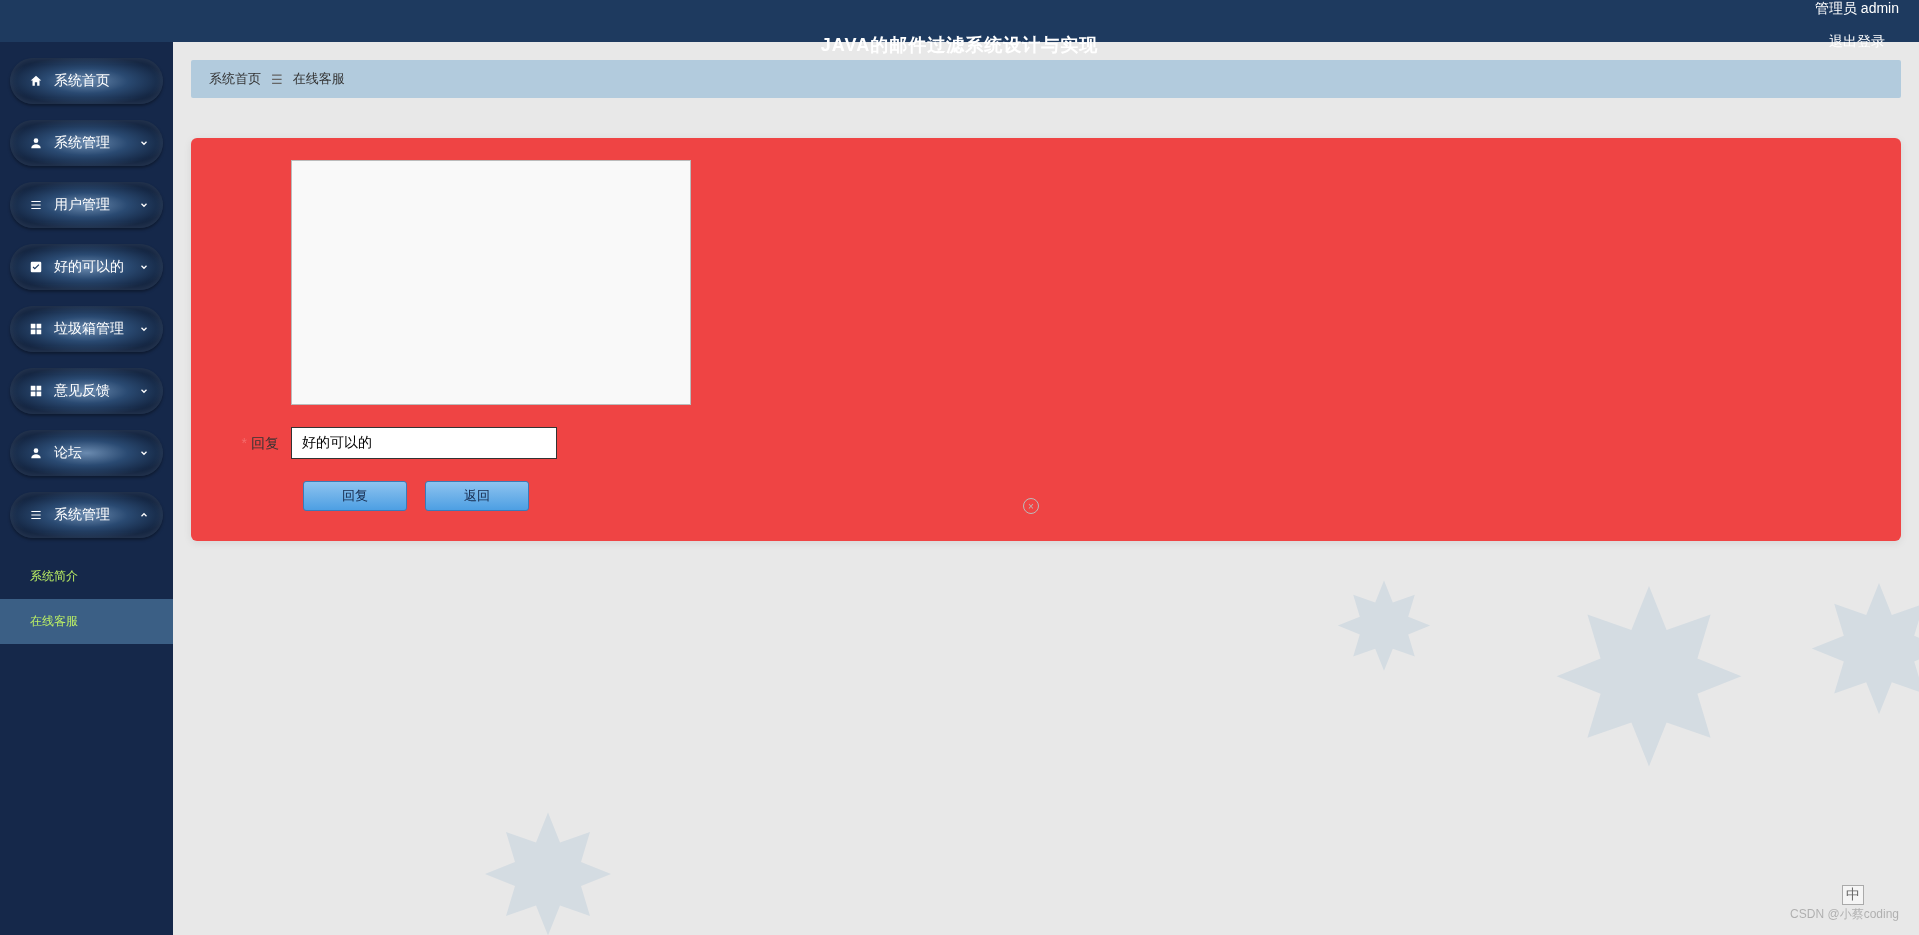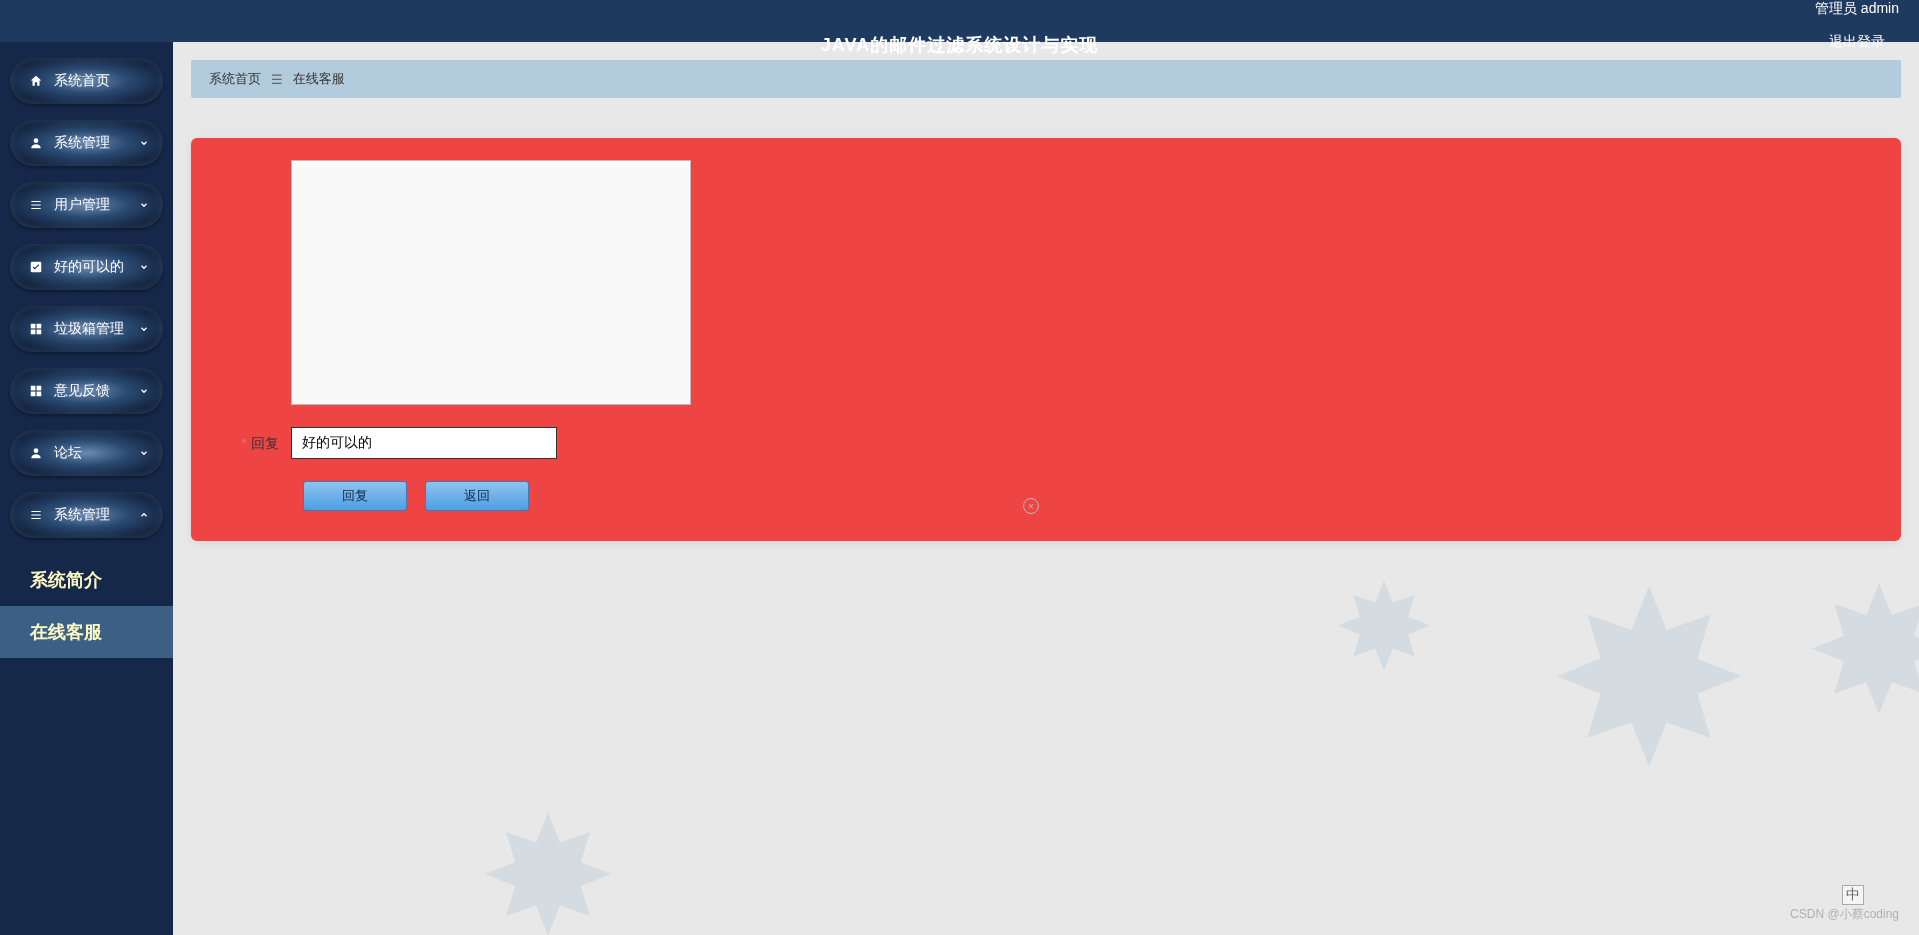--- a/index.html
+++ b/index.html
@@ -77,24 +77,23 @@
 .menu-item .chevron {
   position: absolute;
   right: 14px;
   top: 50%;
   transform: translateY(-50%);
 }
 .menu-item .chevron svg { display: block; }
 
 .submenu-item {
   padding: 14px 10px 14px 30px;
-  color: #fef9c3;
-  font-size: 18px;
+  color: #bef264;
+  font-size: 12px;
   cursor: pointer;
-  font-weight: bold;
 }
 .submenu-item.active { background: #3b5f85; }
 
 
 .main {
   position: absolute;
   left: 173px;
   top: 42px;
   right: 0;
   bottom: 0;

